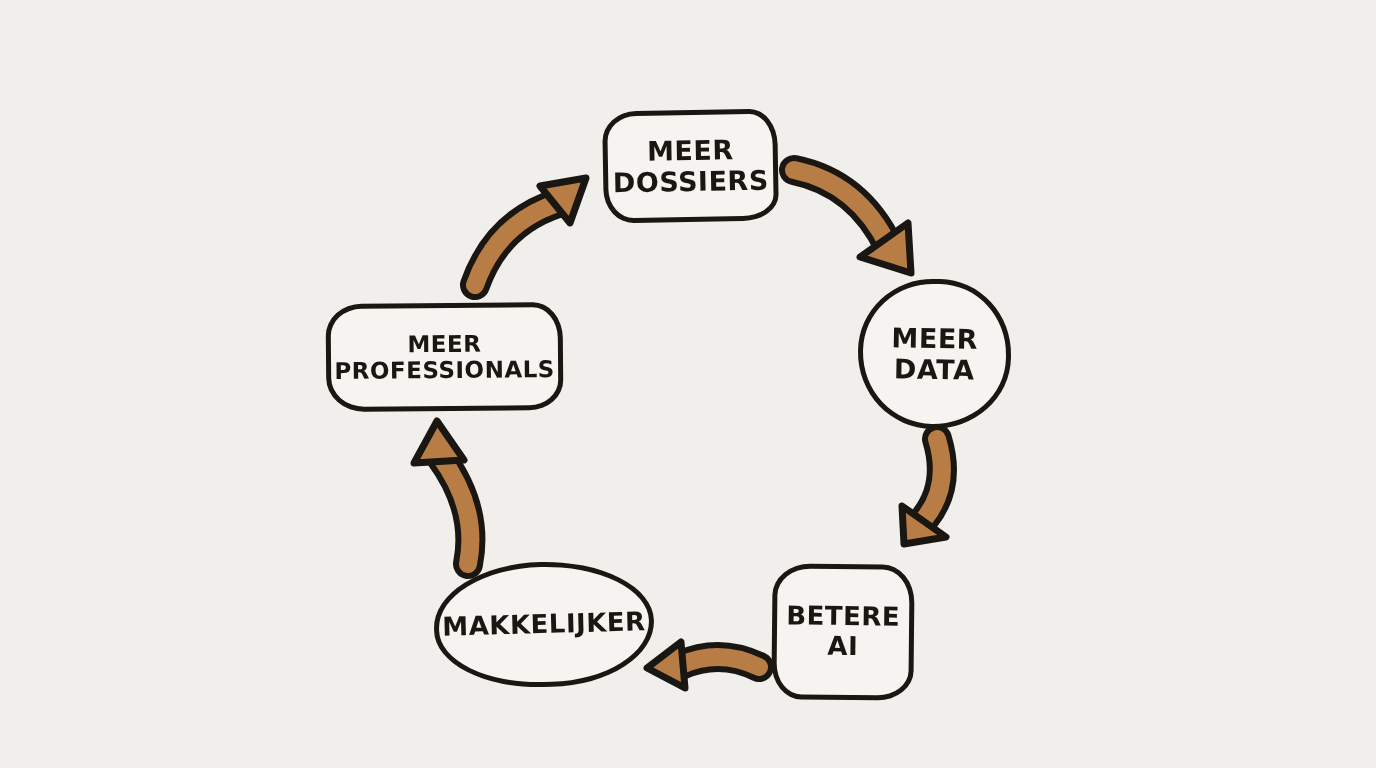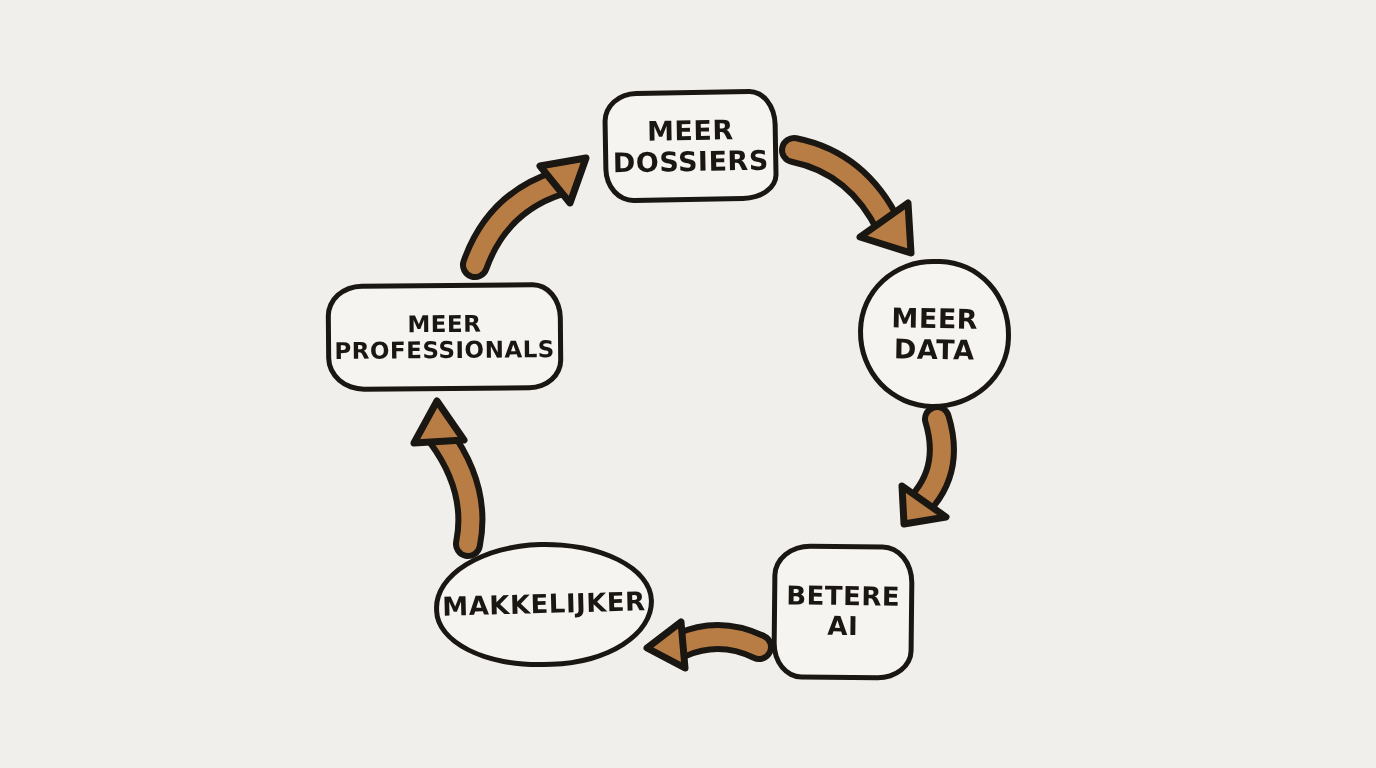--- a/index.html
+++ b/index.html
@@ -9,21 +9,21 @@
     --node-fill:#f6f4f1;
   }
   html,body{margin:0;padding:0;}
   body{
     width:1376px;height:768px;
     background:var(--background);
     font-family:"DejaVu Sans","Liberation Sans",sans-serif;
     overflow:hidden;
   }
   .canvas{
-    position:relative;width:1376px;height:584px;background:var(--background);
+    position:relative;width:1376px;height:584px;background:var(--background);margin-top:20px;
   }
   .arrow-layer{
     position:absolute;left:0;top:0;width:1376px;height:768px;pointer-events:none;
   }
   .arrow-body-outline{stroke:var(--ink);stroke-width:30;fill:none;stroke-linecap:round;}
   .arrow-body-core{stroke:var(--arrow-fill);stroke-width:18;fill:none;stroke-linecap:round;}
   .arrow-head{fill:var(--arrow-fill);stroke:var(--ink);stroke-width:7;stroke-linejoin:round;}
   .node{
     position:absolute;
     display:flex;align-items:center;justify-content:center;

